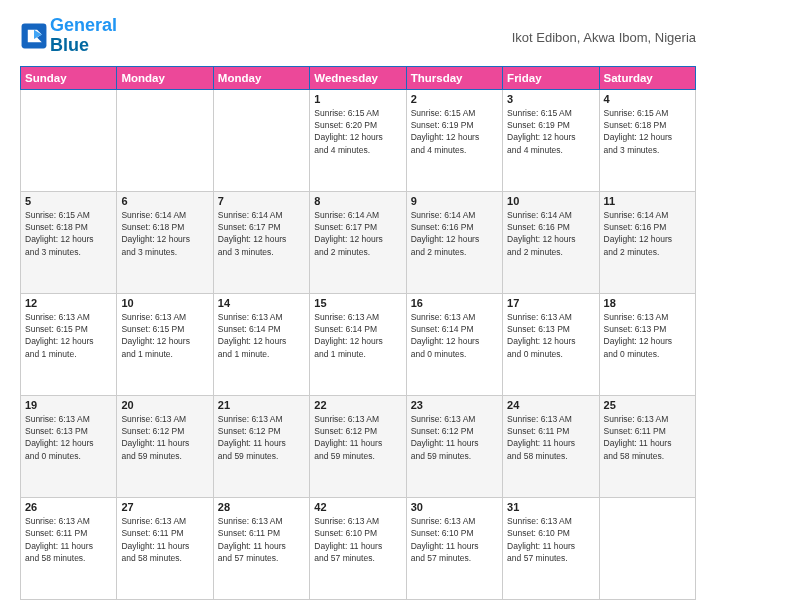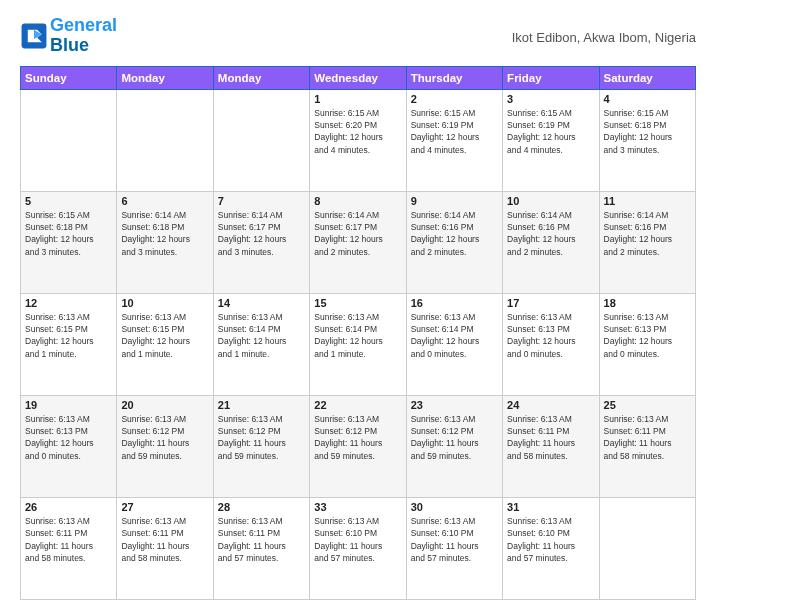--- a/index.html
+++ b/index.html
@@ -56,21 +56,21 @@
       margin-top: 14px;
     }
     .calendar {
       flex: 1;
       border: 1px solid #ccc;
       border-collapse: collapse;
       width: 100%;
       table-layout: fixed;
     }
     .calendar th {
-      background: #8b5cf6;
+      background: #ec4899;
       color: #fff;
       font-size: 11.5px;
       font-weight: bold;
       padding: 5px 4px;
       text-align: left;
       border: 1px solid #1a6abf;
     }
     .calendar td {
       vertical-align: top;
       border: 1px solid #ccc;
@@ -335,21 +335,21 @@
 and 58 minutes.</div>
           </td>
           <td>
             <span class="day-num">28</span>
             <div class="cell-info" style="white-space: pre-line;">Sunrise: 6:13 AM
 Sunset: 6:11 PM
 Daylight: 11 hours
 and 57 minutes.</div>
           </td>
           <td>
-            <span class="day-num">33</span>
+            <span class="day-num">42</span>
             <div class="cell-info" style="white-space: pre-line;">Sunrise: 6:13 AM
 Sunset: 6:10 PM
 Daylight: 11 hours
 and 57 minutes.</div>
           </td>
           <td>
             <span class="day-num">30</span>
             <div class="cell-info" style="white-space: pre-line;">Sunrise: 6:13 AM
 Sunset: 6:10 PM
 Daylight: 11 hours

